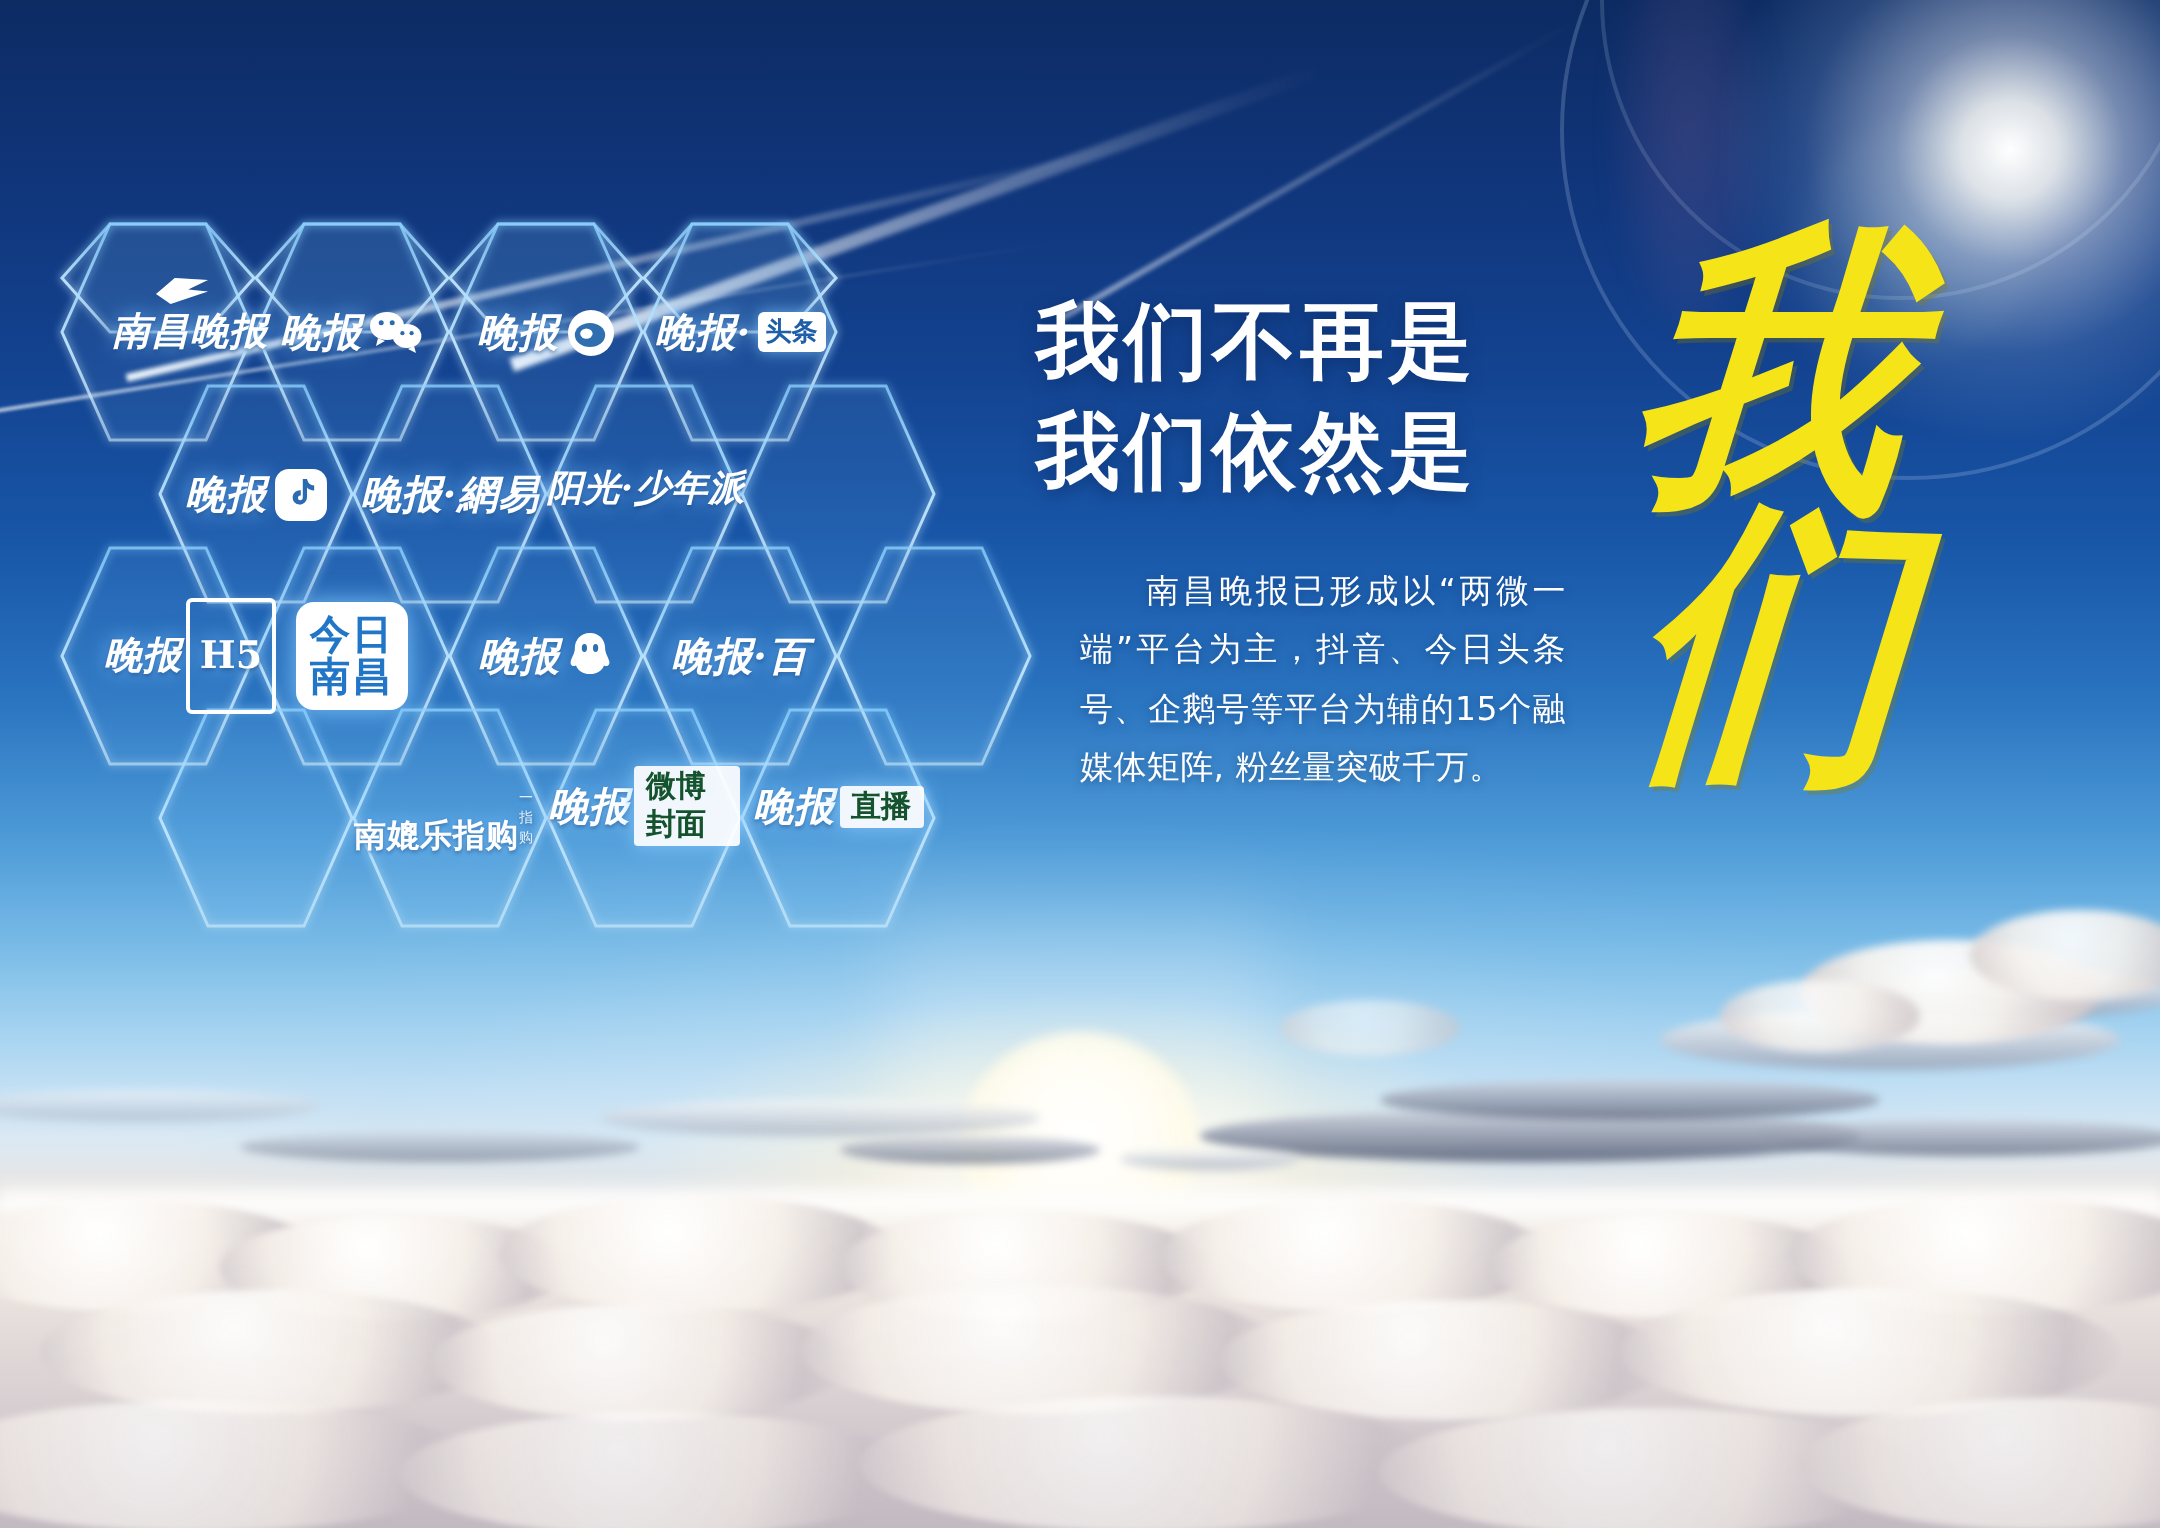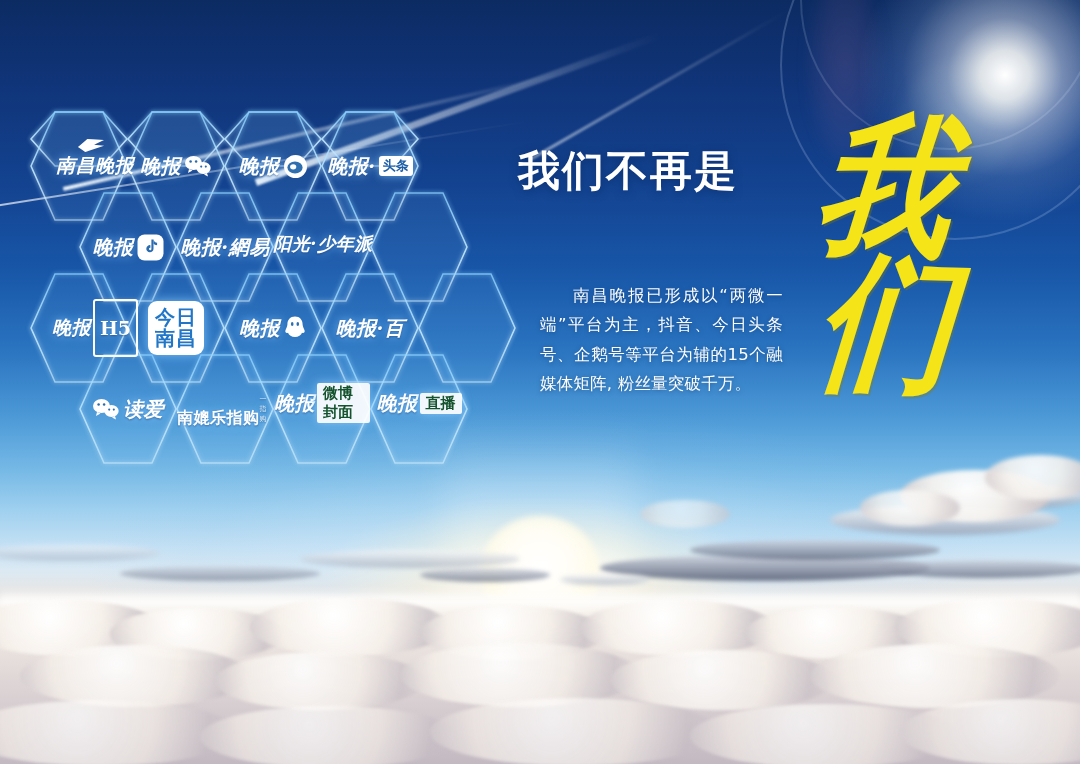--- a/index.html
+++ b/index.html
@@ -431,54 +431,40 @@
           <ellipse cx="9.2" cy="9" rx="1.3" ry="2" fill="#2f6fb0"></ellipse>
           <ellipse cx="14.8" cy="9" rx="1.3" ry="2" fill="#2f6fb0"></ellipse>
         </svg>
       </span>
     </div>
 
     <div class="hex-cell" style="left:322px; top:298px; width:96px; height:60px;">
       <span class="hex-label lbl-20">晚报·百</span>
     </div>
 
-    <div class="hex-cell" style="left:80px; top:379px; width:96px; height:60px;">
-      <span class="hex-label lbl-20">
-        <svg class="ic" width="28" height="22" viewBox="0 0 28 22">
-          <ellipse cx="9.5" cy="8" rx="8.5" ry="7" fill="#fff"></ellipse>
-          <path d="M5 14 L4 18 L8.5 15.5 Z" fill="#fff"></path>
-          <circle cx="6.6" cy="6.4" r="1.25" fill="#2a6aad"></circle>
-          <circle cx="12.1" cy="6.4" r="1.25" fill="#2a6aad"></circle>
-          <ellipse cx="19.5" cy="13" rx="7.2" ry="6" fill="#fff"></ellipse>
-          <path d="M23 18 L24 21.5 L20 19.5 Z" fill="#fff"></path>
-          <circle cx="17.2" cy="11.6" r="1.05" fill="#2a6aad"></circle>
-          <circle cx="21.8" cy="11.6" r="1.05" fill="#2a6aad"></circle>
-        </svg>
-        <span>读爱</span>
-      </span>
-    </div>
 
     <div class="hex-cell stacked" style="left:177px; top:382px; width:96px; height:54px; gap:0;">
       <span class="hex-label lbl-16" style="font-style:normal;">南媲乐指购</span>
       <span class="sub-tiny">一指购</span>
     </div>
 
     <div class="hex-cell stacked" style="left:274px; top:370px; width:96px; height:66px;">
       <span class="hex-label lbl-20">晚报</span>
       <span class="inv-box">微博封面</span>
     </div>
 
     <div class="hex-cell stacked" style="left:371px; top:370px; width:96px; height:66px;">
       <span class="hex-label lbl-20">晚报</span>
       <span class="inv-box">直播</span>
     </div>
   </div>
 
   <div id="headline">
     <div class="head-line">我们不再是</div>
+    <div class="head-line">我们依然是</div>
   </div>
 
   <div id="brush">
     <span class="brush-ch b1">我</span>
     <span class="brush-ch b2">们</span>
   </div>
 
   <p id="body-copy">南昌晚报已形成以“两微一端”平台为主，抖音、今日头条号、企鹅号等平台为辅的15个融媒体矩阵, 粉丝量突破千万。</p>
 
 </div>

